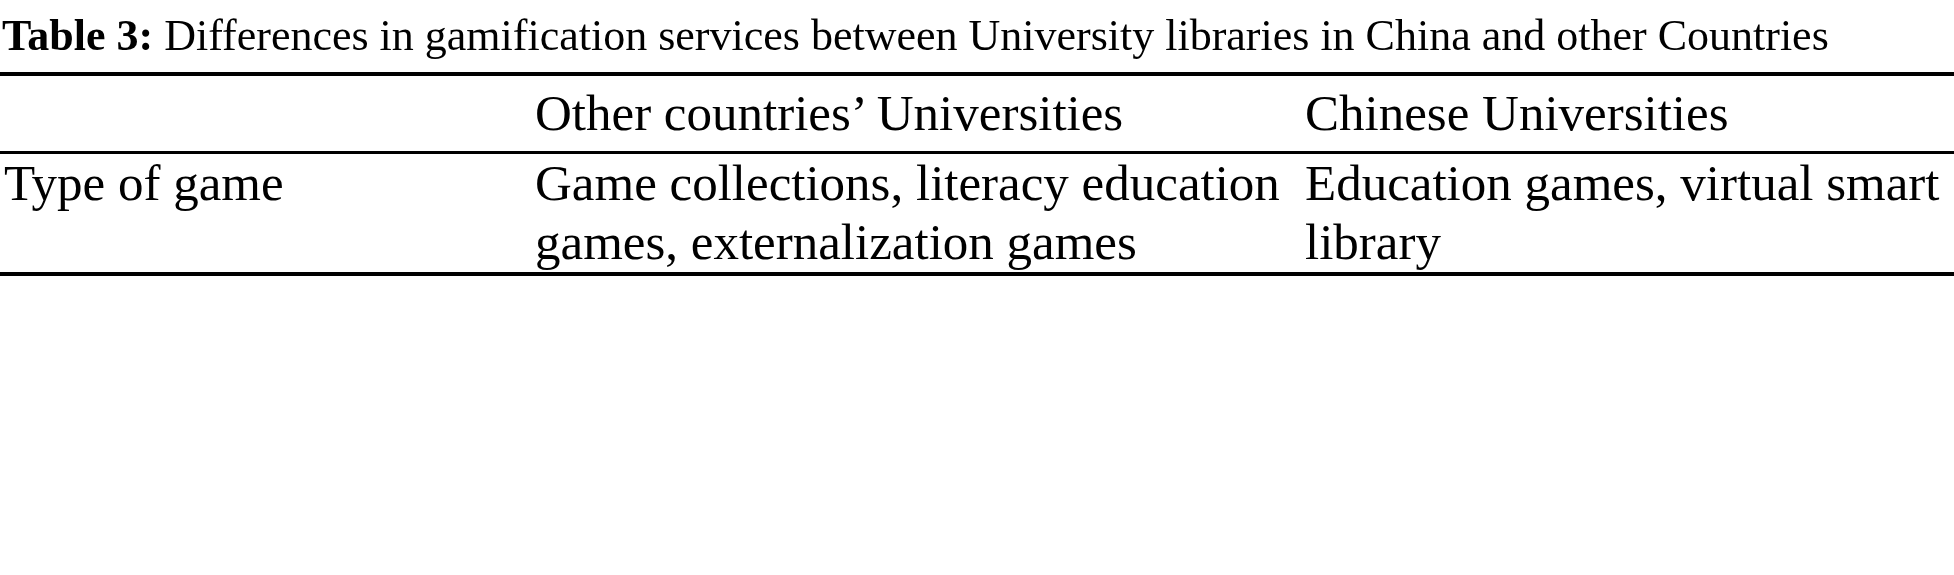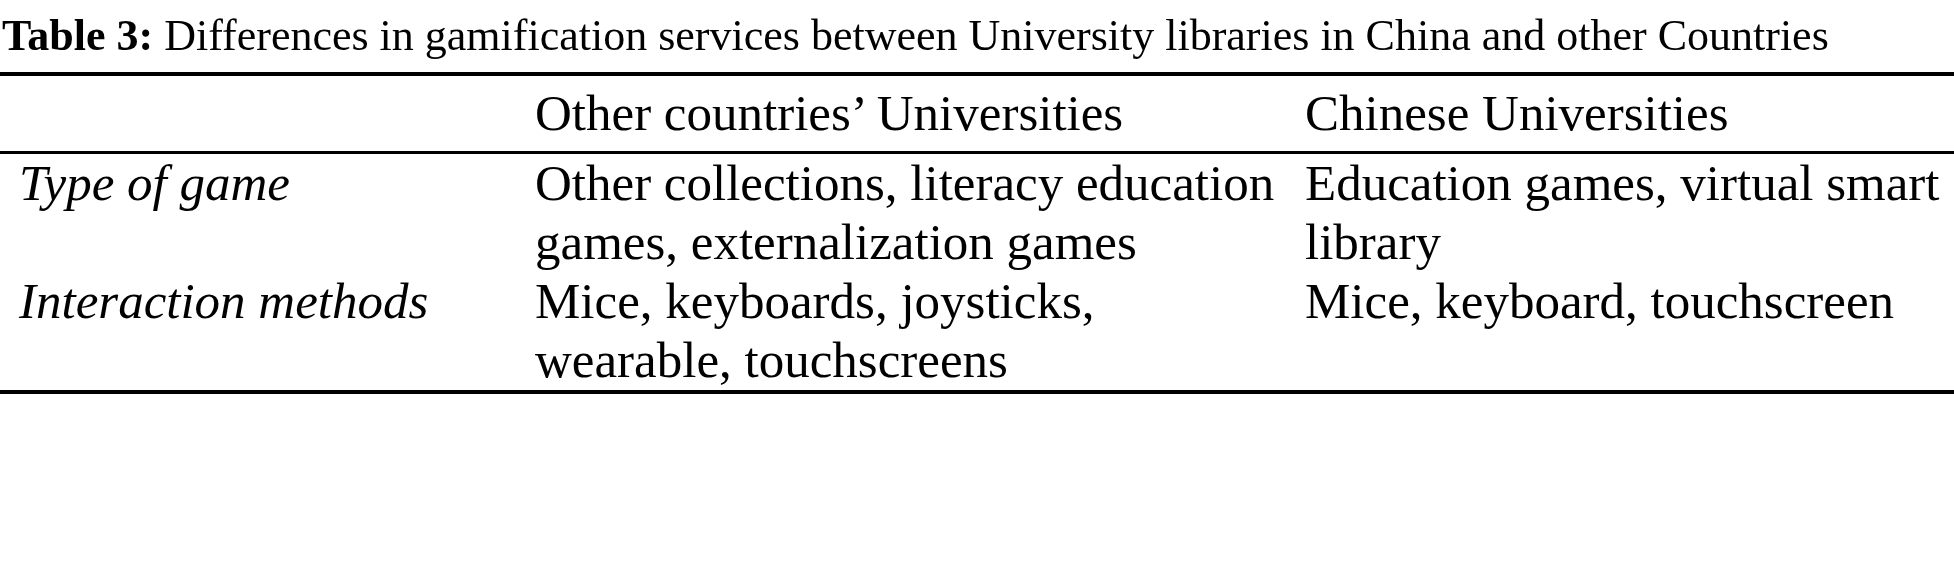--- a/index.html
+++ b/index.html
@@ -43,22 +43,21 @@
   col.c2 { width: 770px; }
   col.c3 { width: 649px; }
   th {
     text-align: left;
     font-weight: normal;
     vertical-align: top;
     padding: 8px 20px 8px 0;
     border-bottom: 3px solid #000000;
   }
   th.first, td.first {
-    padding-left: 19px;
-    font-style: italic;
+    padding-left: 4px;
   }
   td {
     vertical-align: top;
     padding: 0 20px 0 0;
   }
   td.last, th.last {
     padding-right: 12px;
   }
 </style>
 </head>
@@ -79,24 +78,19 @@
     <thead>
       <tr>
         <th class="first"></th>
         <th>Other countries’ Universities</th>
         <th class="last">Chinese Universities</th>
       </tr>
     </thead>
     <tbody>
       <tr>
         <td class="first">Type of game</td>
-        <td>Other collections, literacy education games, externalization games</td>
+        <td>Game collections, literacy education games, externalization games</td>
         <td class="last">Education games, virtual smart library</td>
-      </tr>
-      <tr>
-        <td class="first">Interaction methods</td>
-        <td>Mice, keyboards, joysticks, wearable, touchscreens</td>
-        <td class="last">Mice, keyboard, touchscreen</td>
       </tr>
     </tbody>
   </table>
 
 </div>
 
 </body></html>

